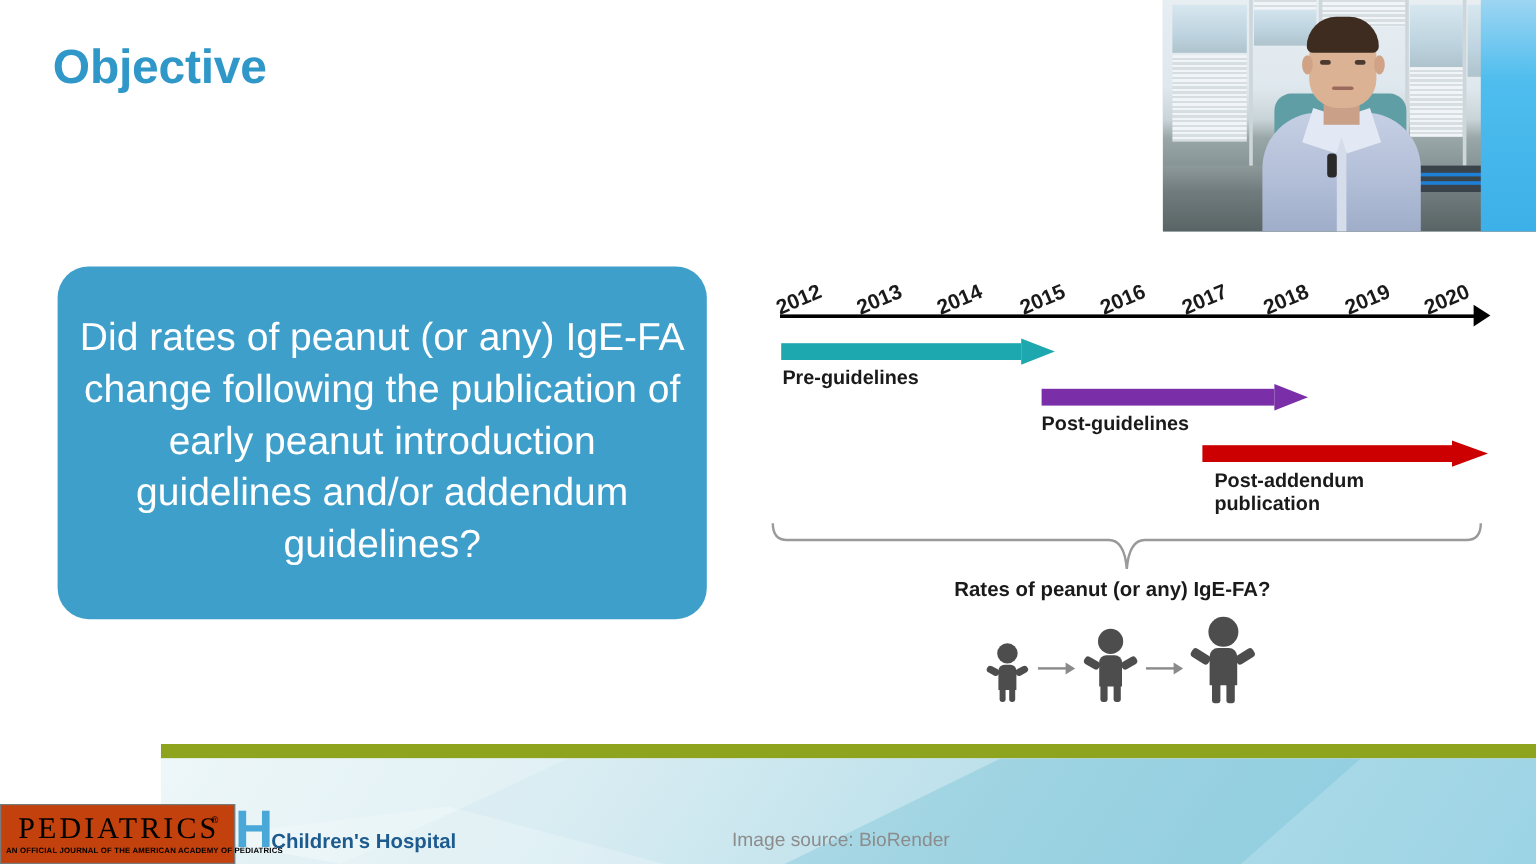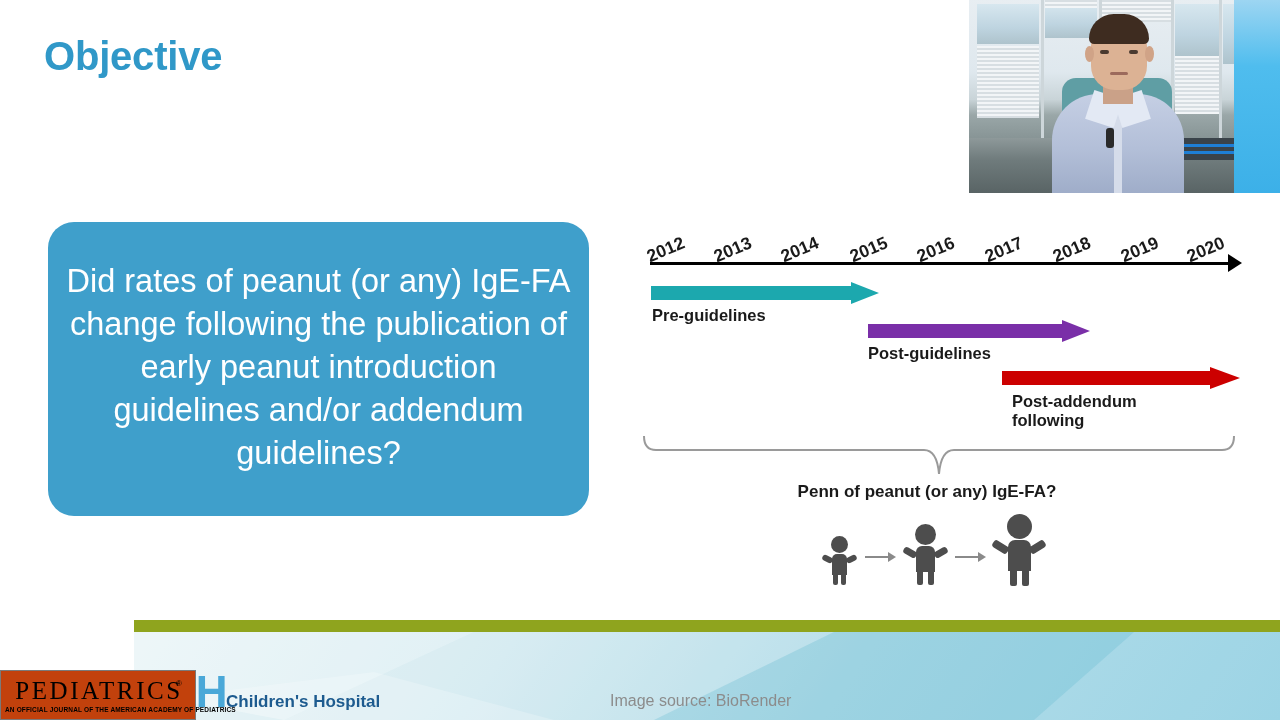--- a/index.html
+++ b/index.html
@@ -211,26 +211,26 @@
       <div class="shaft" style="width:194px;background:#7a2fa8;"></div>
       <div class="head" style="left:194px;border-left:28px solid #7a2fa8;"></div>
     </div>
     <div class="arrow-label" style="left: 238px; top: 148px; white-space: pre;">Post-guidelines</div>
 
     <div class="arrow" style="left:372px;top:171px;width:238px;">
       <div class="shaft" style="width:208px;background:#cc0000;"></div>
       <div class="head" style="left:208px;border-left:30px solid #cc0000;"></div>
     </div>
     <div class="arrow-label" style="left: 382px; top: 196px; white-space: pre;">Post-addendum
-following</div>
+publication</div>
 
     <svg id="brace" viewBox="0 0 594 42" preserveAspectRatio="none">
       <path d="M2,2 Q2,16 14,16 L282,16 Q295,16 297,40 Q299,16 312,16 L580,16 Q592,16 592,2" fill="none" stroke="#9a9a9a" stroke-width="2"></path>
     </svg>
-    <div id="brace-label">Penn of peanut (or any) IgE-FA?</div>
+    <div id="brace-label">Rates of peanut (or any) IgE-FA?</div>
 
     <div id="people">
       <div class="person" style="left:0px;top:22px;">
         <div class="p-head" style="left:11px;top:0px;width:17px;height:17px;"></div>
         <div class="p-body" style="left:12px;top:18px;width:15px;height:21px;border-radius:5px 5px 0 0;"></div>
         <div class="p-arm" style="left:2px;top:20px;width:11px;height:6px;transform:rotate(28deg);"></div>
         <div class="p-arm" style="left:26px;top:20px;width:11px;height:6px;transform:rotate(-28deg);"></div>
         <div class="p-leg" style="left:13px;top:37px;width:5px;height:12px;"></div>
         <div class="p-leg" style="left:21px;top:37px;width:5px;height:12px;"></div>
       </div>

